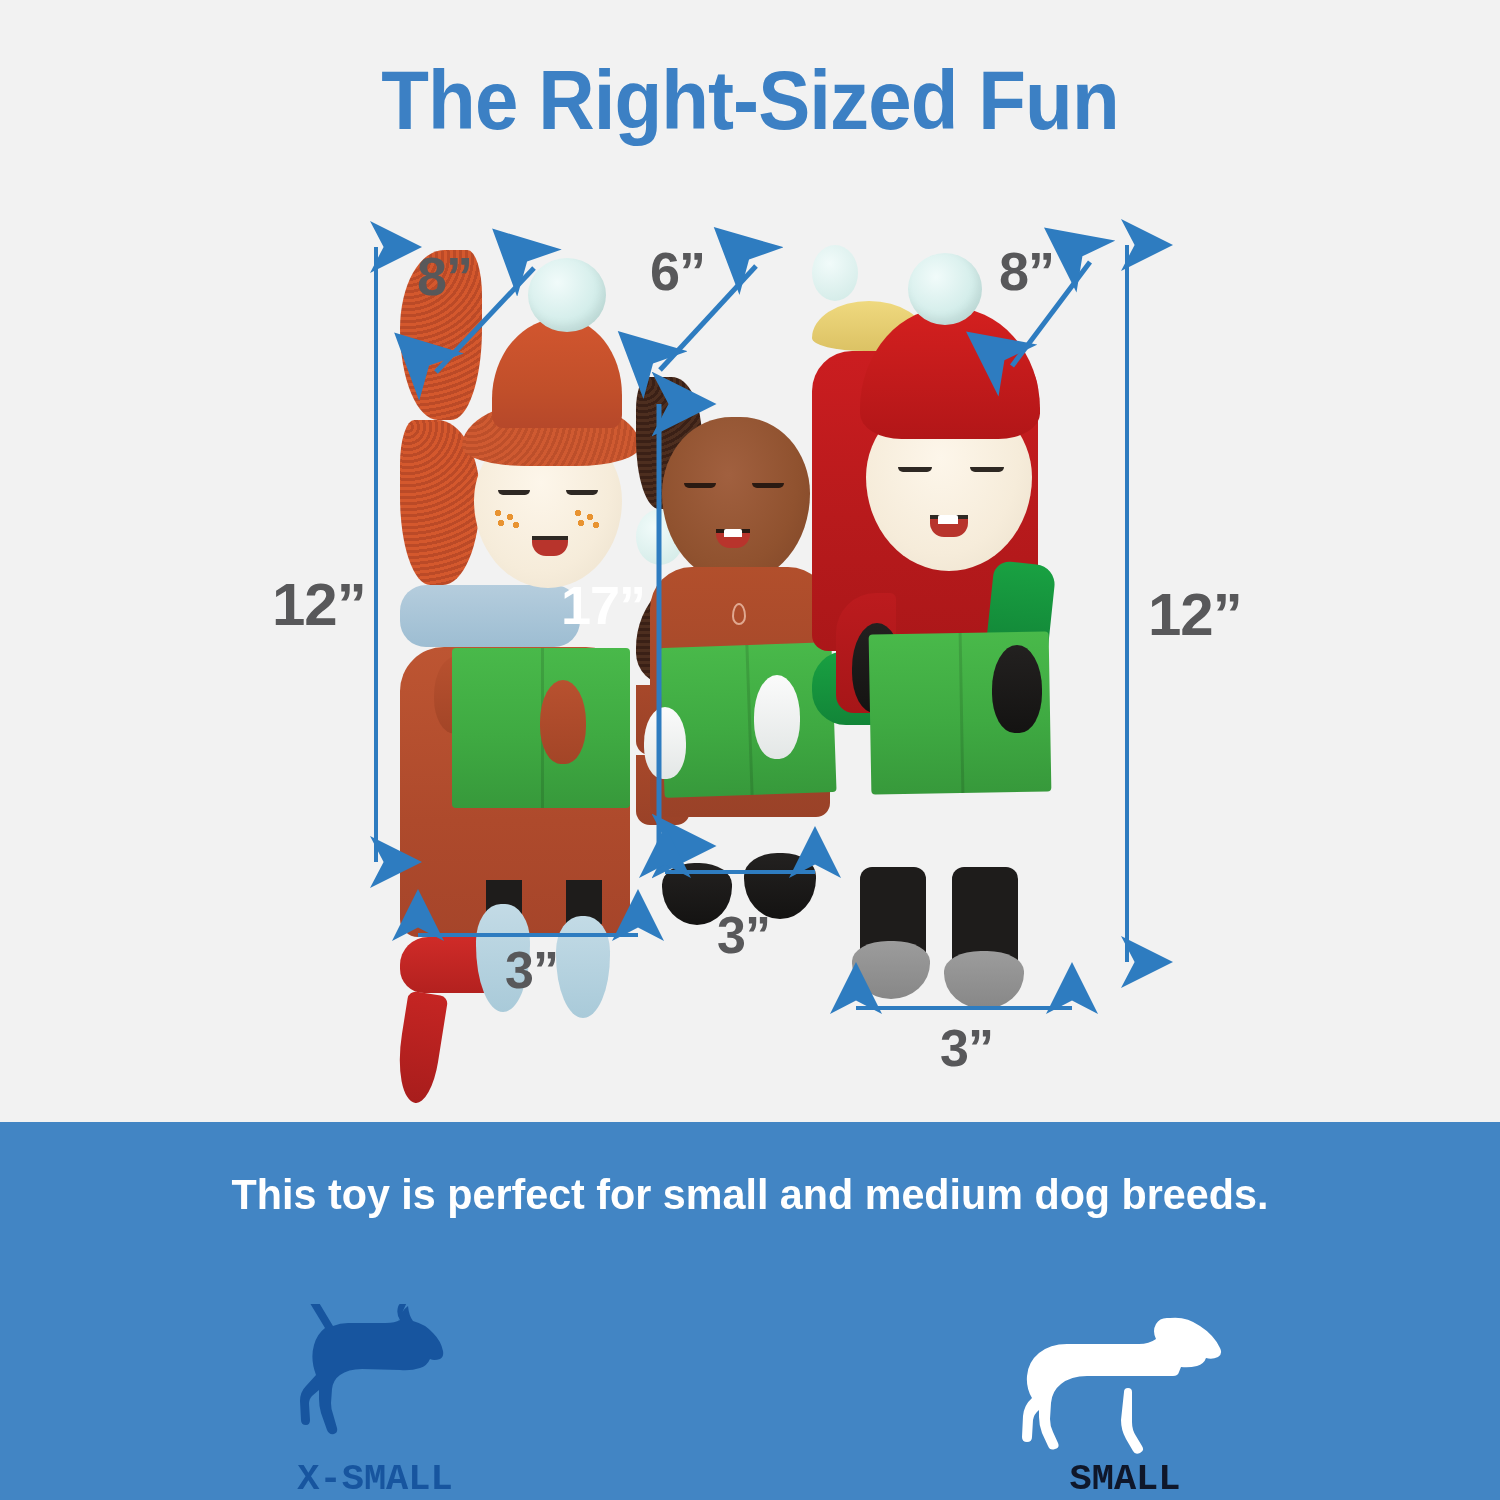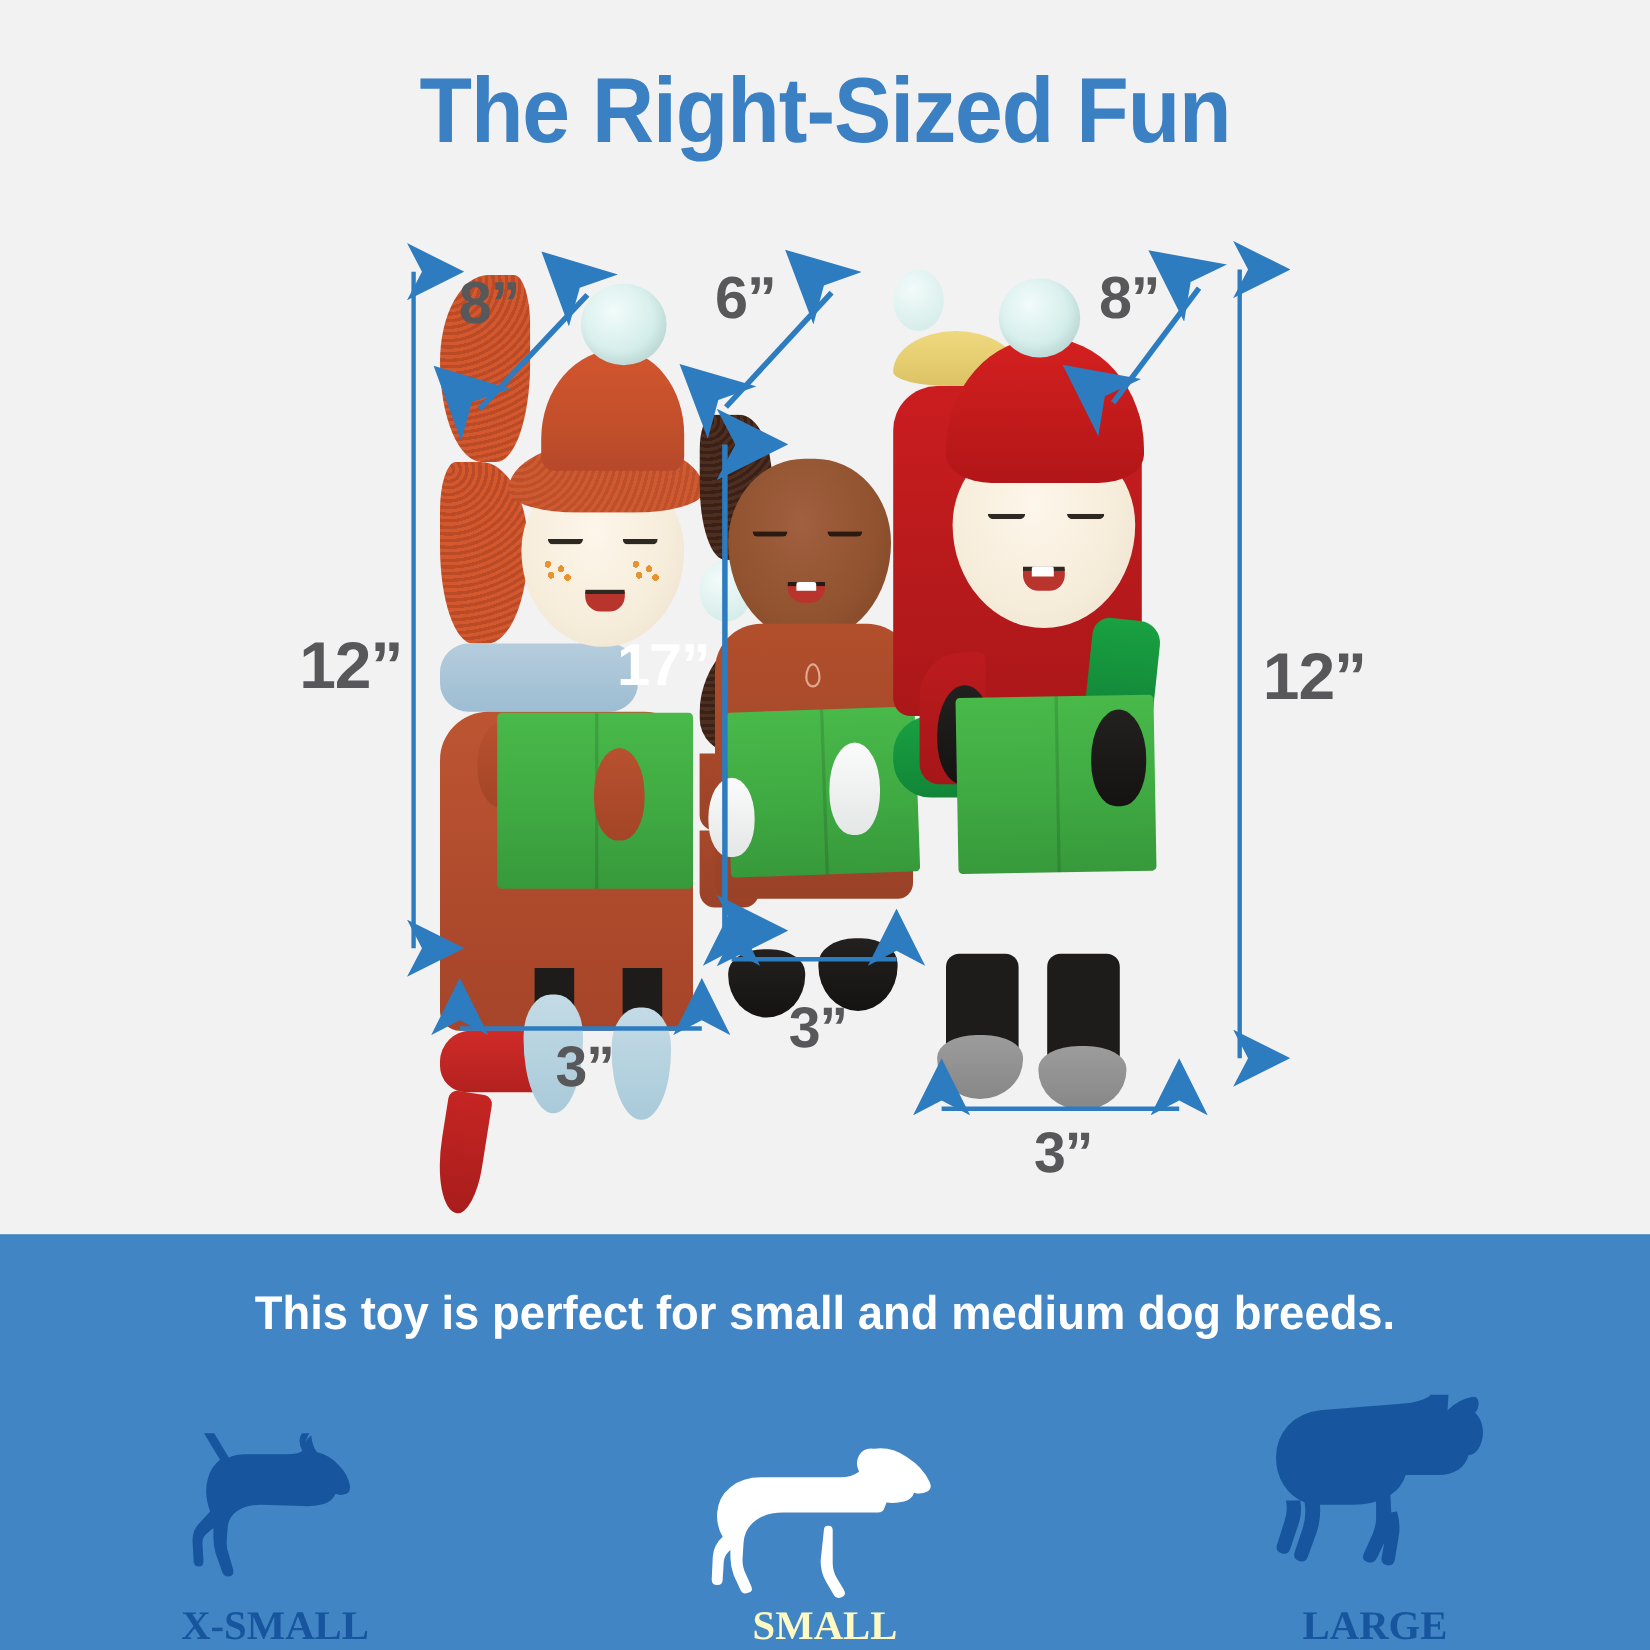--- a/index.html
+++ b/index.html
@@ -243,23 +243,23 @@
   }
   .size-item {
     width: 300px; height: 250px;
     display: flex; flex-direction: column;
     align-items: center; justify-content: flex-end;
   }
   .size-icon { display: block; }
   .size-label {
     font-size: 37px; font-weight: bold;
     letter-spacing: 0px; margin-top: 4px;
-    font-family: Liberation Serif, serif;
-  }
-  .size-item.active .size-label { color: #fef9c3; }
+    font-family: Liberation Mono, monospace;
+  }
+  .size-item.active .size-label { color: #0f172a; }
   .size-item.inactive .size-label { color: #17559f; }
 </style>
 </head>
 <body>
 
 <div id="top-panel">
 
   <div id="page-title">The Right-Sized Fun</div>
 
   <div id="product-photo">
@@ -427,27 +427,15 @@
         <path fill="#ffffff" d="M150 14 q16 -2 30 8 q14 9 20 22 q3 6 -2 9 q-6 3 -12 1 q-2 6 -9 8 q-8 2 -16 1
           l-2 5 q-1 4 -6 4 l-86 0 q-16 0 -26 8 q-9 7 -10 19 l-1 16 q0 7 3 13 l5 11 q2 5 -3 6 q-5 2 -7 -3
           l-6 -13 q-3 -8 -3 -16 l0 -7 q-5 4 -6 10 l-1 17 q0 5 -5 5 q-5 0 -5 -5 l1 -21 q1 -11 9 -18
           q-6 -10 -5 -22 q1 -14 12 -23 q11 -9 28 -9 l72 0 q10 0 17 -5 q-4 -8 0 -15 q4 -7 13 -6 z
           M104 88 q0 -4 4 -4 q4 0 4 4 l0 30 q0 8 4 14 l6 10 q3 5 -2 7 q-5 2 -7 -2 l-7 -12 q-5 -9 -5 -19 z"></path>
       </svg>
       <div class="size-label">SMALL</div>
     </div>
 
 
-    <div class="size-item inactive">
-      <svg class="size-icon" width="240" height="185" viewBox="0 0 240 185">
-        <path fill="#17559f" d="M186 14 q10 -10 22 -12 q5 -1 6 4 q1 6 -3 10 q6 6 7 15 q1 10 -4 18
-          q-3 5 -9 6 q-2 8 -9 13 q-8 5 -18 5 l-30 0 q-4 12 -14 18 l1 20 q0 10 -4 18 l-9 19
-          q-3 6 -9 4 q-6 -2 -3 -8 l8 -18 q3 -7 3 -15 l0 -14 q-10 3 -21 3 l-30 0 q1 13 -3 25
-          l-8 22 q-2 6 -8 4 q-6 -2 -4 -8 l7 -21 q4 -12 2 -24 q-12 -5 -19 -16 q-7 -11 -7 -25
-          q0 -17 11 -29 q11 -12 29 -14 l76 -6 q14 -1 24 -7 q-2 -9 4 -16 q6 -7 14 -6 z
-          M52 96 q2 10 -1 20 l-8 24 q-2 6 -8 4 q-6 -2 -4 -8 l7 -22 q3 -9 1 -18 z
-          M140 106 q3 10 2 20 l-4 24 q-1 6 -7 5 q-6 -1 -5 -7 l4 -22 q1 -10 -1 -18 z"></path>
-      </svg>
-      <div class="size-label">LARGE</div>
-    </div>
 
   </div>
 </div>
 
 </body></html>

